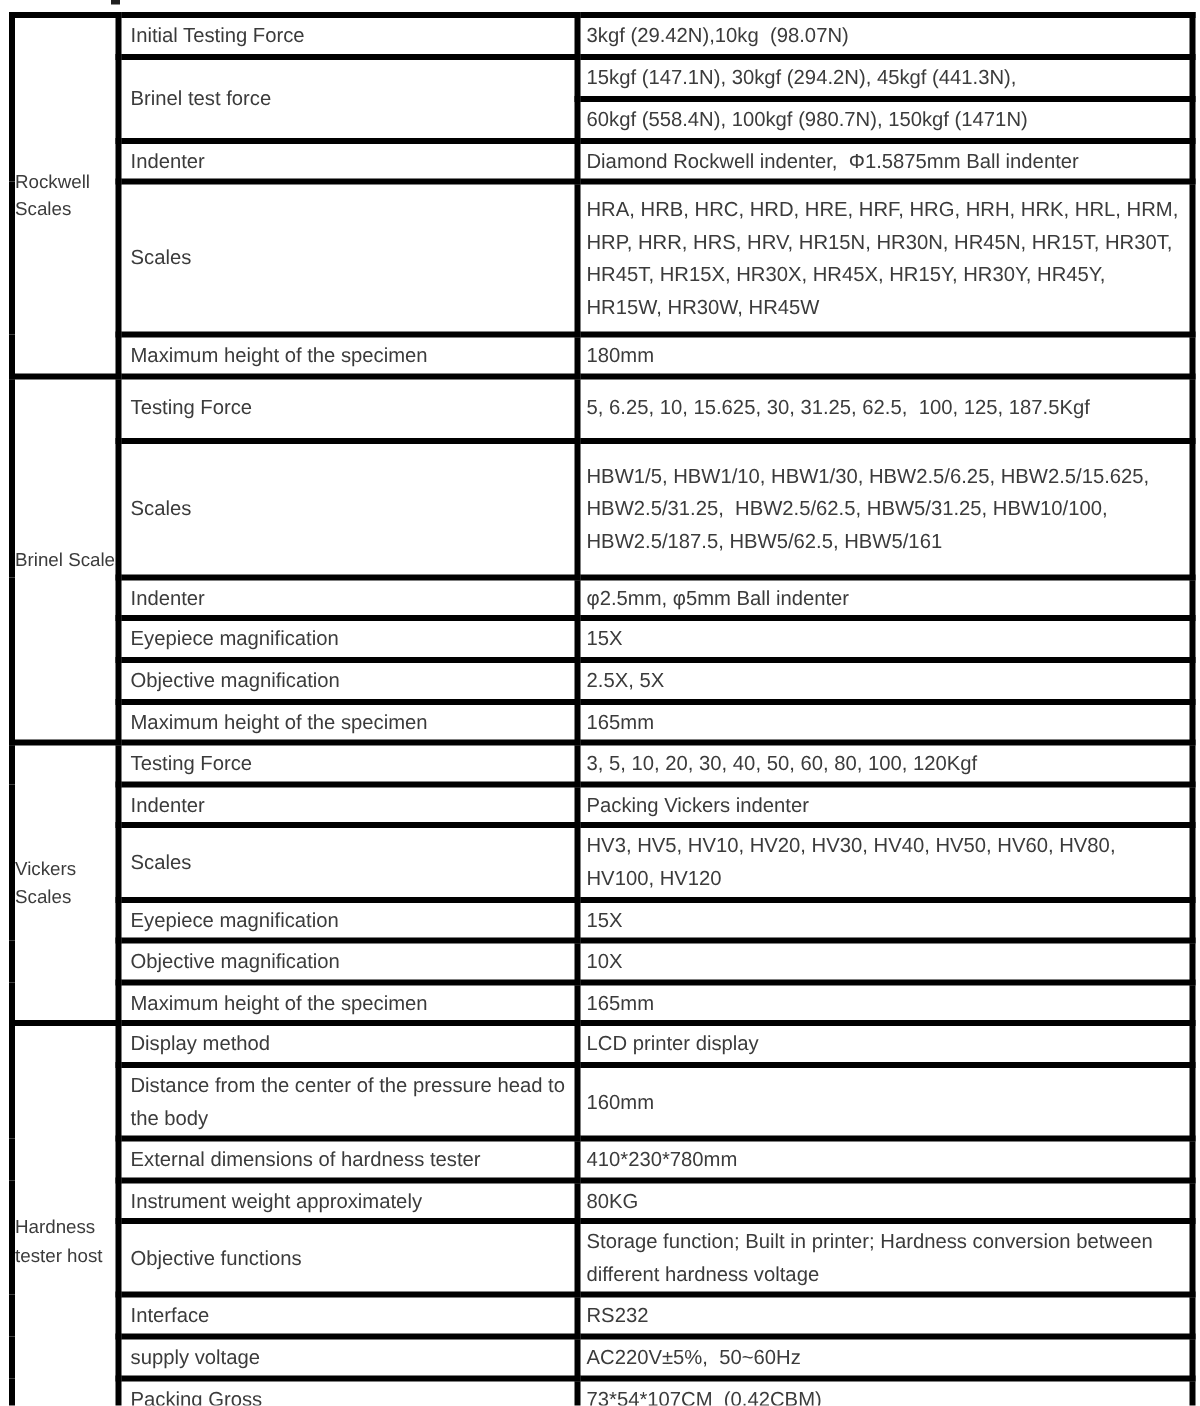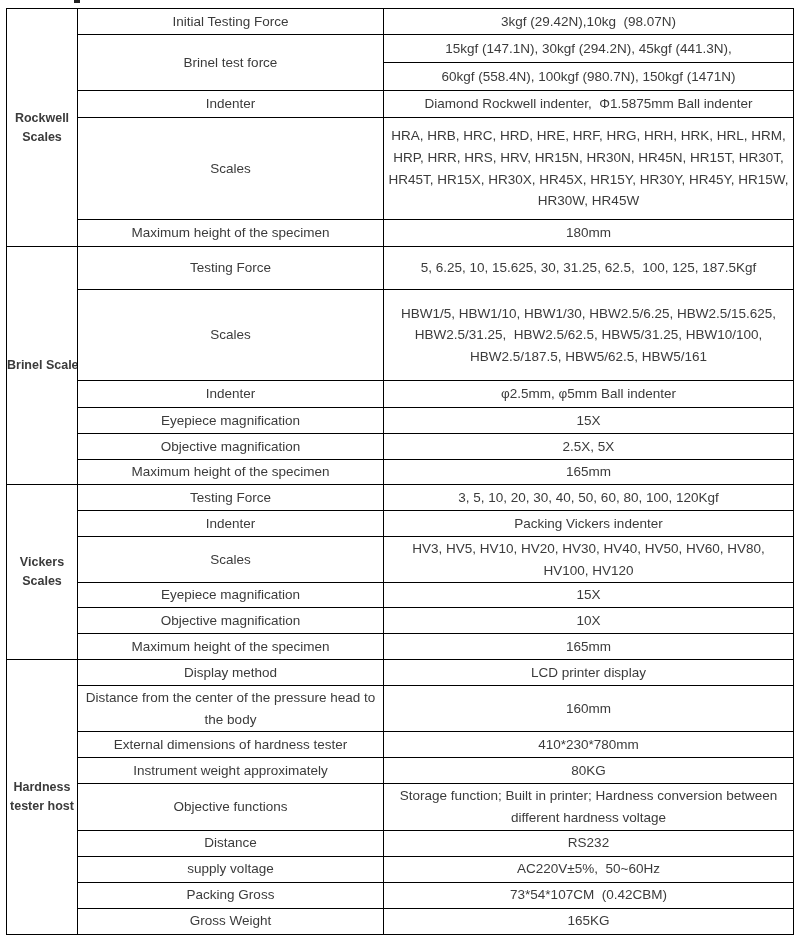--- a/index.html
+++ b/index.html
@@ -31,37 +31,36 @@
   table.spec {
     position: absolute;
     left: 6px;
     top: 8px;
     width: 787px;
     border-collapse: collapse;
     table-layout: fixed;
     border: 1px solid #c7d1ce;
   }
   td {
-    border: 1px solid #000000;
-    text-align: center;
+    border: 4px solid #000000;
+    text-align: left;
     vertical-align: middle;
     font-size: 13.5px;
     line-height: 1.6;
     padding: 1px 6px;
     overflow: hidden;
   }
   td.cat {
     font-size: 12.5px;
     padding: 0;
     line-height: 1.5;
   }
   td.cat .catline {
     display: block;
     white-space: nowrap;
-    font-weight: bold;
   }
   td.val {
     white-space: pre-wrap;
     padding: 1px 4px;
   }
   tr.h25 { height: 25px; }
   tr.h26 { height: 26px; }
   tr.h27 { height: 27px; }
   tr.h28 { height: 28px; }
   tr.h43 { height: 43px; }
@@ -187,21 +186,21 @@
       </tr>
       <tr class="h26">
         <td class="lbl">Instrument weight approximately</td>
         <td class="val">80KG</td>
       </tr>
       <tr class="h46">
         <td class="lbl">Objective functions</td>
         <td class="val">Storage function; Built in printer; Hardness conversion between different hardness voltage</td>
       </tr>
       <tr class="h26">
-        <td class="lbl">Distance</td>
+        <td class="lbl">Interface</td>
         <td class="val">RS232</td>
       </tr>
       <tr class="h26">
         <td class="lbl">supply voltage</td>
         <td class="val">AC220V±5%,  50~60Hz</td>
       </tr>
       <tr class="h26">
         <td class="lbl">Packing Gross</td>
         <td class="val">73*54*107CM  (0.42CBM)</td>
       </tr>

